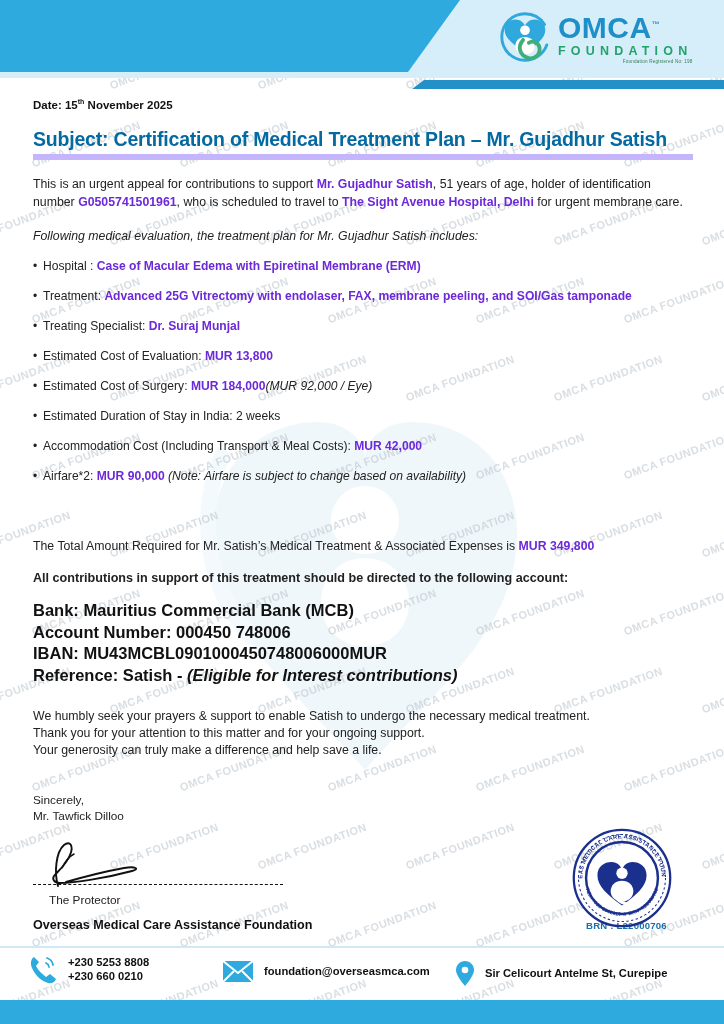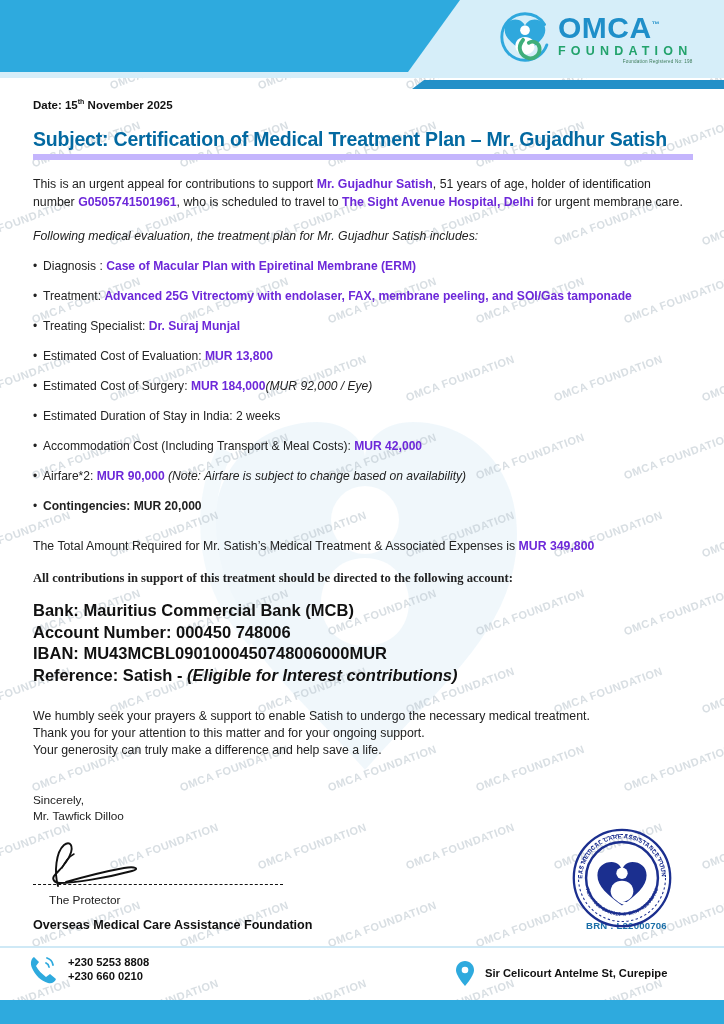--- a/index.html
+++ b/index.html
@@ -58,21 +58,21 @@
   .p-intro{top:176px;}
   .p-eval{top:228px;font-style:italic;font-size:12.3px;}
   b{font-weight:700;color:#6d28d9;}
   i{font-style:italic;}
 
   .bullets{position:absolute;left:33px;top:258px;width:665px;}
   .bullet{font-size:12.1px;line-height:16px;color:#222;margin-bottom:14px;padding-left:10px;position:relative;}
   .bullet:before{content:"•";position:absolute;left:0;top:0;color:#222;font-size:12px;}
 
   .p-total{top:538px;font-size:12.3px;}
-  .p-account{top:570px;font-weight:700;font-size:12.6px;font-family:Liberation Serif, serif;}
+  .p-account{top:570px;font-weight:700;font-size:12.6px;}
 
   .bank{position:absolute;left:33px;top:600px;width:660px;
     font-weight:700;font-size:16.5px;line-height:21.5px;color:#111;}
   .bank .ital{font-style:italic;font-weight:700;}
   .bank .dash{font-weight:700;}
 
   .closing{position:absolute;left:33px;top:708px;width:660px;font-size:12.3px;line-height:17px;color:#222;}
   .sincerely{position:absolute;left:33px;top:792px;font-size:11.8px;line-height:16px;color:#222;}
 
   .sign{position:absolute;left:40px;top:838px;width:120px;height:52px;}
@@ -221,29 +221,28 @@
 
     <div class="subject">Subject: Certification of Medical Treatment Plan – Mr. Gujadhur Satish</div>
 
     <div class="para p-intro">
       <span>This is an urgent appeal for contributions to support </span><b>Mr. Gujadhur Satish</b><span>, 51 years of age, holder of identification number </span><b>G0505741501961</b><span>, who is scheduled to travel to </span><b>The Sight Avenue Hospital, Delhi</b><span> for urgent membrane care.</span>
     </div>
 
     <div class="para p-eval">Following medical evaluation, the treatment plan for Mr. Gujadhur Satish includes:</div>
 
     <div class="bullets" id="bullet-list">
-        <div class="bullet"><span>Diagnosis : </span><b>Case of Macular Plan with Epiretinal Membrane (ERM)</b></div>
+        <div class="bullet"><span>Hospital : </span><b>Case of Macular Edema with Epiretinal Membrane (ERM)</b></div>
         <div class="bullet"><span>Treatment: </span><b>Advanced 25G Vitrectomy with endolaser, FAX, membrane peeling, and SOI/Gas tamponade</b></div>
         <div class="bullet"><span>Treating Specialist: </span><b>Dr. Suraj Munjal</b></div>
         <div class="bullet"><span>Estimated Cost of Evaluation: </span><b>MUR 13,800</b></div>
         <div class="bullet"><span>Estimated Cost of Surgery: </span><b>MUR 184,000</b><i>(MUR 92,000 / Eye)</i></div>
         <div class="bullet"><span>Estimated Duration of Stay in India: 2 weeks</span></div>
         <div class="bullet"><span>Accommodation Cost (Including Transport &amp; Meal Costs): </span><b>MUR 42,000</b></div>
         <div class="bullet"><span>Airfare*2: </span><b>MUR 90,000 </b><i>(Note: Airfare is subject to change based on availability)</i></div>
-        <div class="bullet"><span style="font-weight: 700;">Contingencies: MUR 20,000</span></div>
       </div>
 
     <div class="para p-total">
       <span>The Total Amount Required for Mr. Satish’s Medical Treatment &amp; Associated Expenses is </span><b>MUR 349,800</b>
     </div>
 
     <div class="para p-account">All contributions in support of this treatment should be directed to the following account:</div>
 
     <div class="bank">
       <div>Bank: Mauritius Commercial Bank (MCB)</div>
@@ -301,20 +300,28 @@
         <path d="M6 4 C 3 6, 2 10, 4 15 C 7 22, 13 28, 20 30 C 24 31, 27 29, 28 26 L 22 21 L 18 24 C 14 21, 10 17, 8 13 L 11 9 Z" fill="#2eaade"></path>
         <path d="M19 5 a9 9 0 0 1 6 7" fill="none" stroke="#2eaade" stroke-width="1.8" stroke-linecap="round"></path>
         <path d="M18 10 a5 5 0 0 1 3 4" fill="none" stroke="#2eaade" stroke-width="1.8" stroke-linecap="round"></path>
       </svg>
       <div class="f-txt">
         <div>+230 5253 8808</div>
         <div>+230 660 0210</div>
       </div>
     </div>
 
+    <div class="f-item f-mail">
+      <svg class="f-ico" width="32" height="23" viewBox="0 0 32 23">
+        <rect x="1" y="1" width="30" height="21" fill="#2eaade"></rect>
+        <path d="M1 1 L16 13 L31 1" fill="none" stroke="#ffffff" stroke-width="2"></path>
+        <path d="M1 22 L12 11 M31 22 L20 11" fill="none" stroke="#ffffff" stroke-width="2"></path>
+      </svg>
+      <div class="f-txt">foundation@overseasmca.com</div>
+    </div>
 
     <div class="f-item f-addr">
       <svg class="f-ico" width="20" height="27" viewBox="0 0 20 27">
         <path d="M10 1 C 5 1, 1 5, 1 10 C 1 16, 10 26, 10 26 C 10 26, 19 16, 19 10 C 19 5, 15 1, 10 1 Z" fill="#2eaade"></path>
         <circle cx="10" cy="10" r="3.3" fill="#ffffff"></circle>
       </svg>
       <div class="f-txt">Sir Celicourt Antelme St, Curepipe</div>
     </div>
   </div>
 

